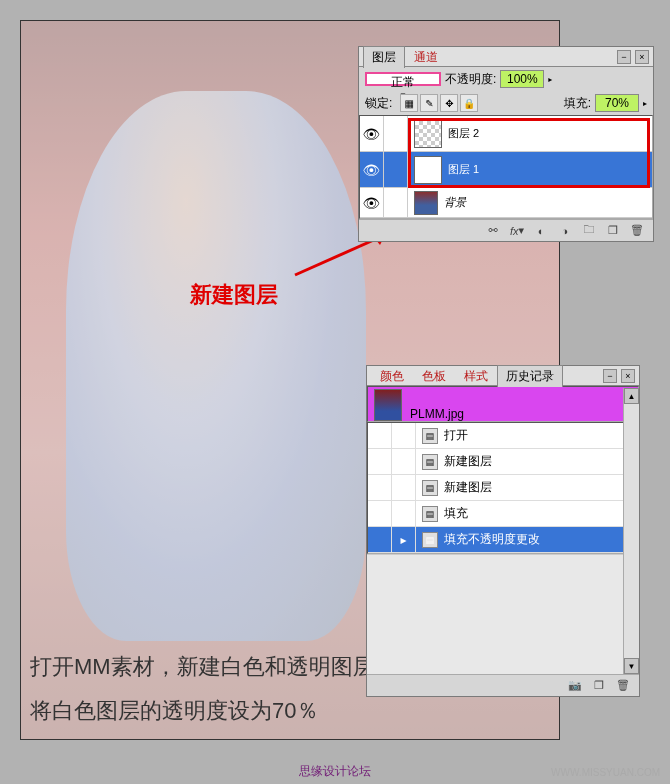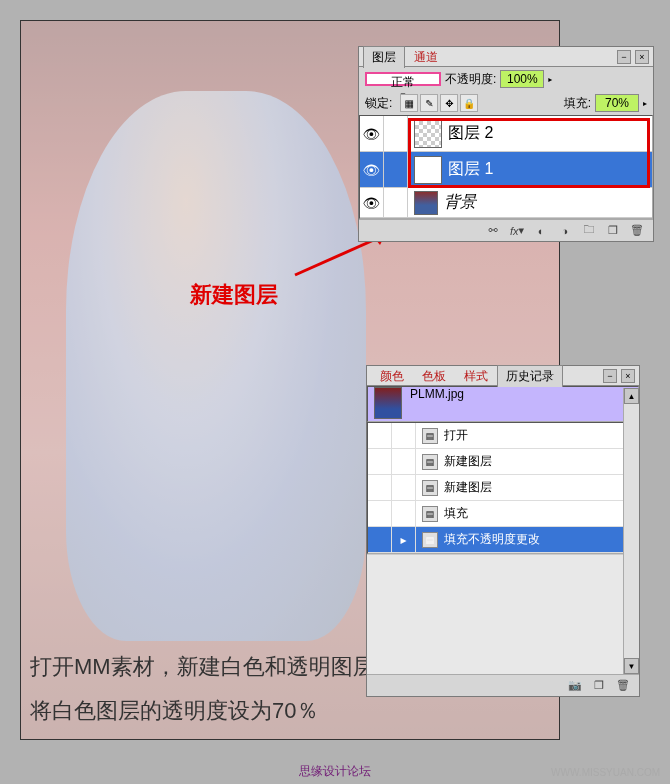--- a/index.html
+++ b/index.html
@@ -198,21 +198,21 @@
   border: 1px solid #666;
 }
 .thumb-trans {
   background-image: linear-gradient(45deg, #ccc 25%, transparent 25%, transparent 75%, #ccc 75%),
                     linear-gradient(45deg, #ccc 25%, #fff 25%, #fff 75%, #ccc 75%);
   background-size: 8px 8px;
   background-position: 0 0, 4px 4px;
 }
 .thumb-white { background: #fff; }
 .thumb-img { background: linear-gradient(180deg, #883030 0%, #4060a0 60%); }
-.layer-name { font-size: 16px; }
+.layer-name { font-size: 11px; }
 .red-highlight {
   position: absolute;
   border: 3px solid #e00000;
   pointer-events: none;
 }
 
 .panel-footer {
   height: 22px;
   background: #d6d6d6;
   border-top: 1px solid #aaa;
@@ -228,23 +228,23 @@
   display: flex;
   align-items: center;
   justify-content: center;
   font-size: 11px;
   opacity: 0.7;
 }
 
 
 .file-row {
   display: flex;
-  align-items: flex-start;
+  align-items: flex-end;
   height: 36px;
-  background: #c4b5fd;
+  background: #d946ef;
   border: 1px inset #aaa;
   padding: 0 6px;
 }
 .file-thumb {
   width: 28px;
   height: 32px;
   background: linear-gradient(180deg, #802020 0%, #3050a0 70%);
   border: 1px solid #666;
   margin-right: 8px;
 }

